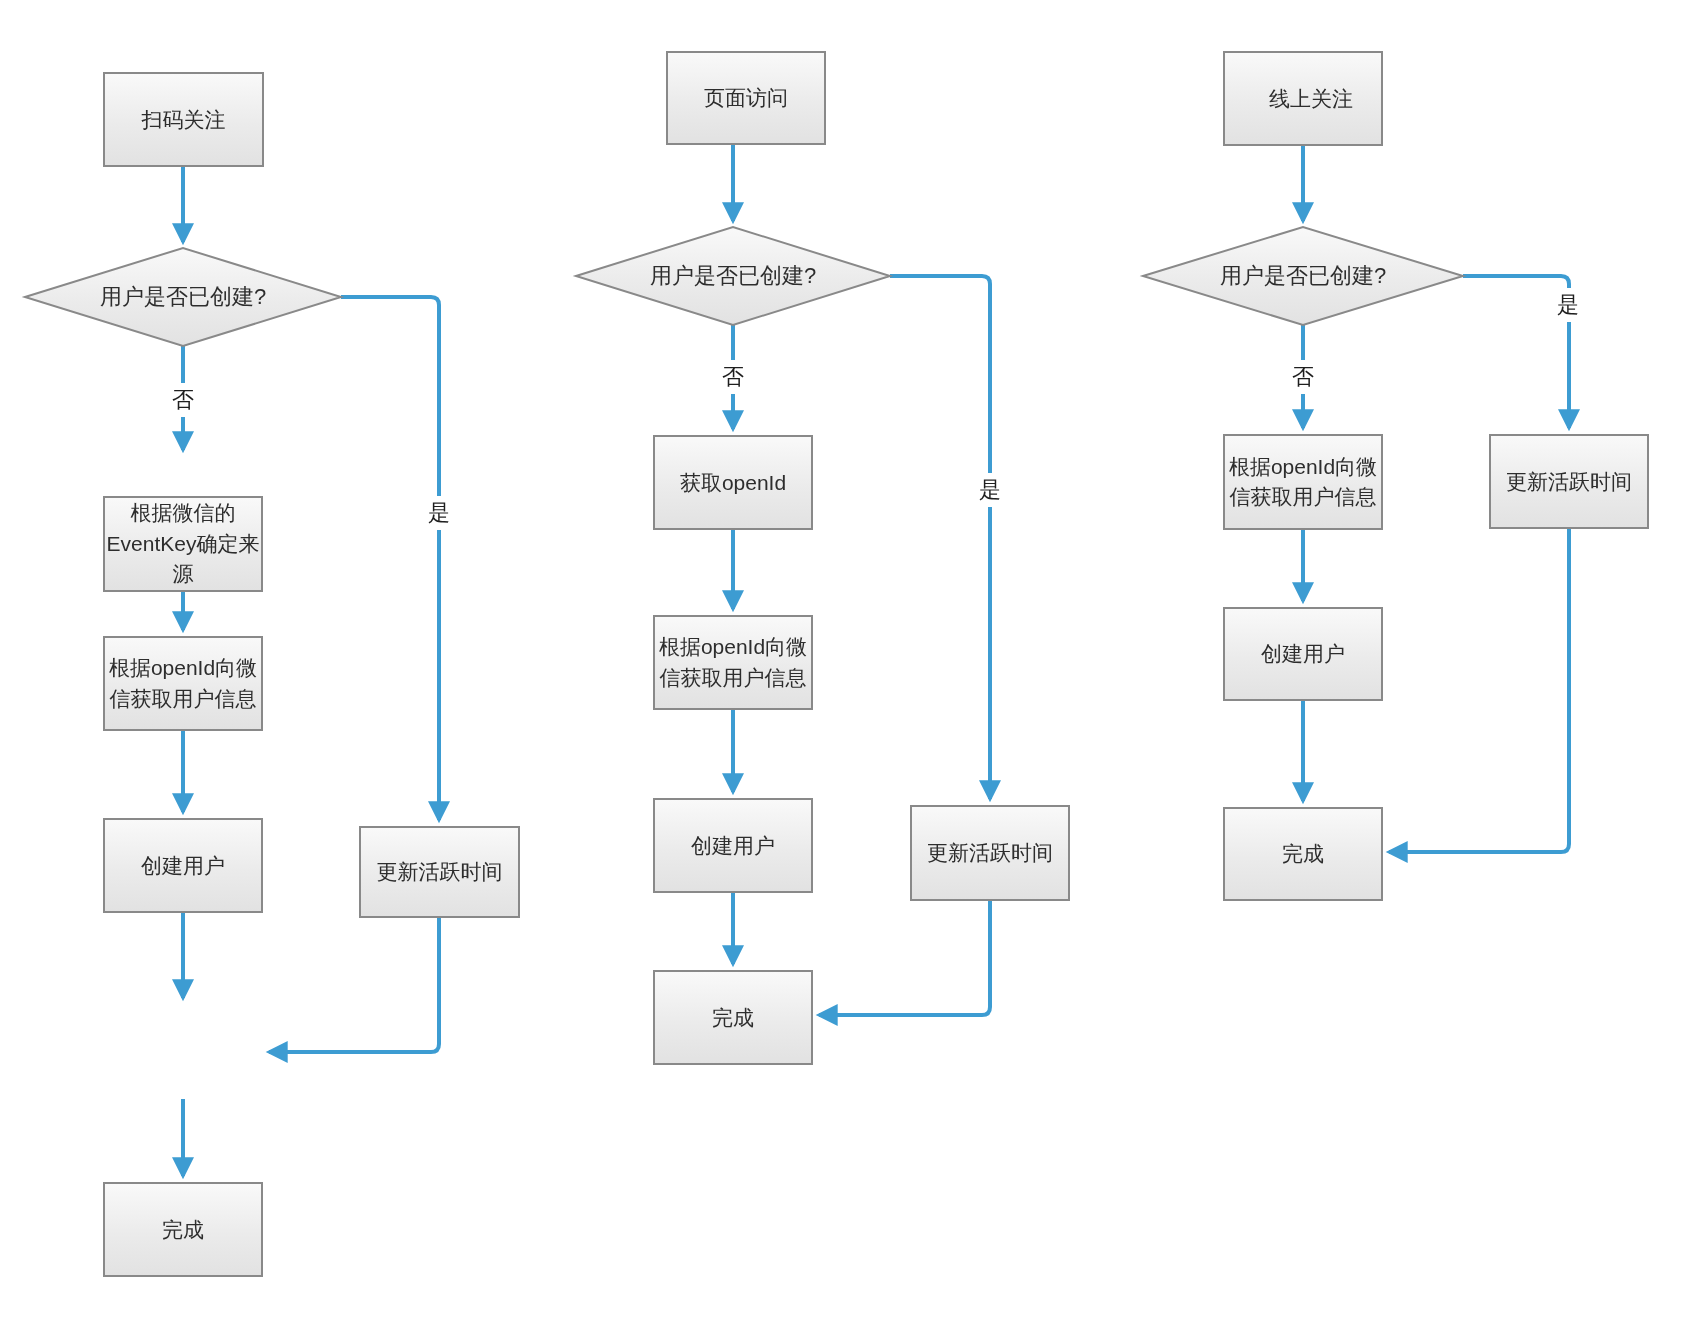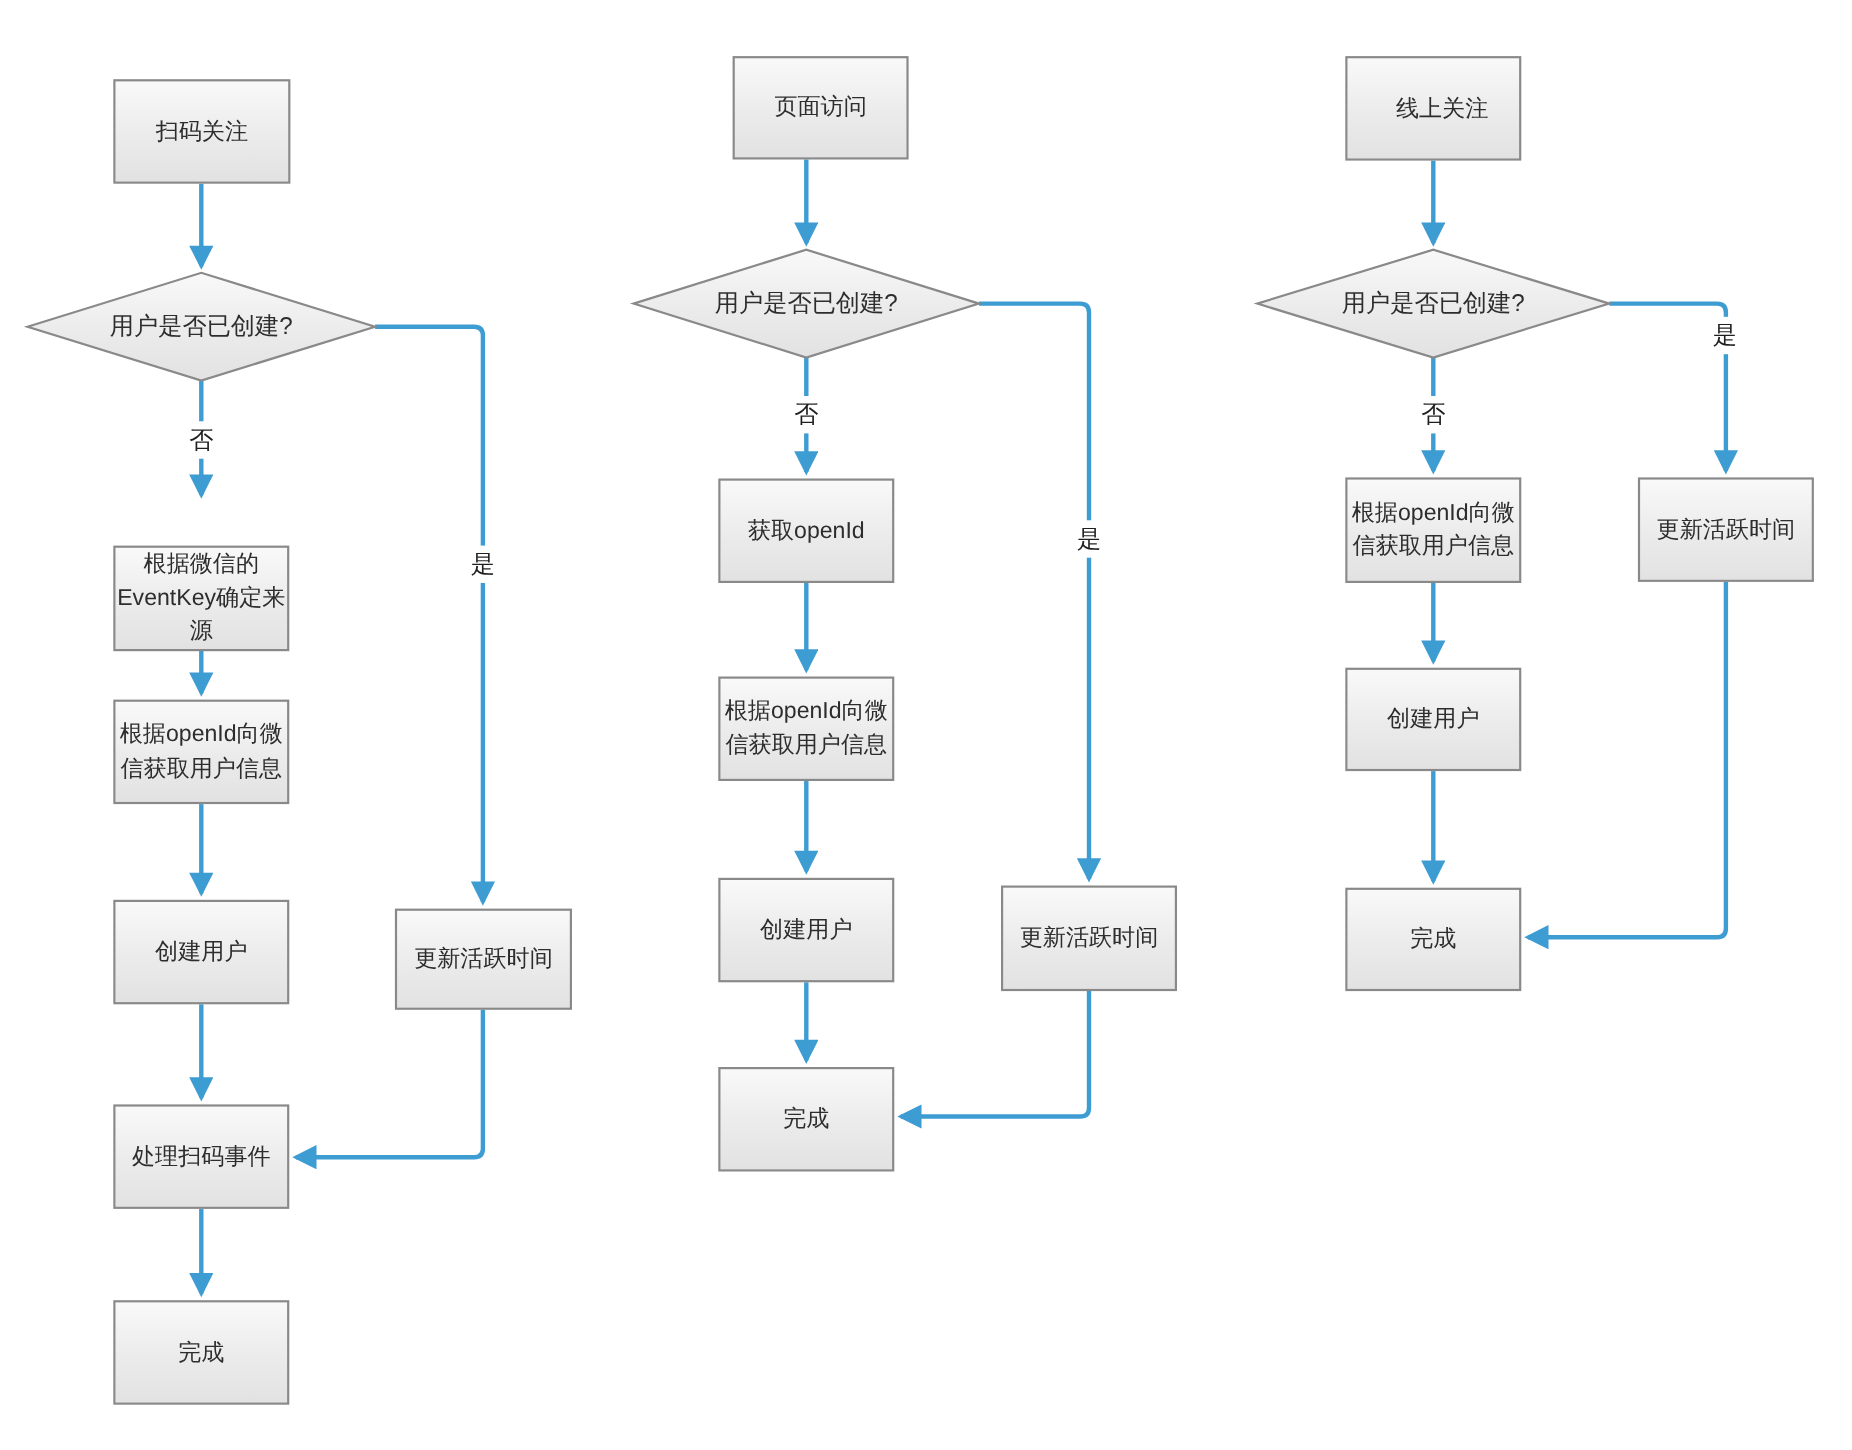--- a/index.html
+++ b/index.html
@@ -89,21 +89,20 @@
 
   <div class="node" style="left:103px;top:456px;width:160px;height:96px;line-height:1.45;margin-top:40px;">根据微信的
 EventKey确定来
 源</div>
 
   <div class="node" style="left:103px;top:636px;width:160px;height:95px;line-height:1.45;">根据openId向微
 信获取用户信息</div>
 
   <div class="node" style="left:103px;top:818px;width:160px;height:95px;">创建用户</div>
 
-  <div class="node" style="left:103px;top:1004px;width:160px;height:95px;">处理扫码事件</div>
 
   <div class="node" style="left:103px;top:1182px;width:160px;height:95px;">完成</div>
 
   <div class="node" style="left:359px;top:826px;width:161px;height:92px;">更新活跃时间</div>
 
   <div class="node" style="left:666px;top:51px;width:160px;height:94px;">页面访问</div>
 
   <div class="diamond-label" style="left:733px;top:276px;">用户是否已创建?</div>
 
   <div class="edge-label" style="left:733px;top:377px;">否</div>

